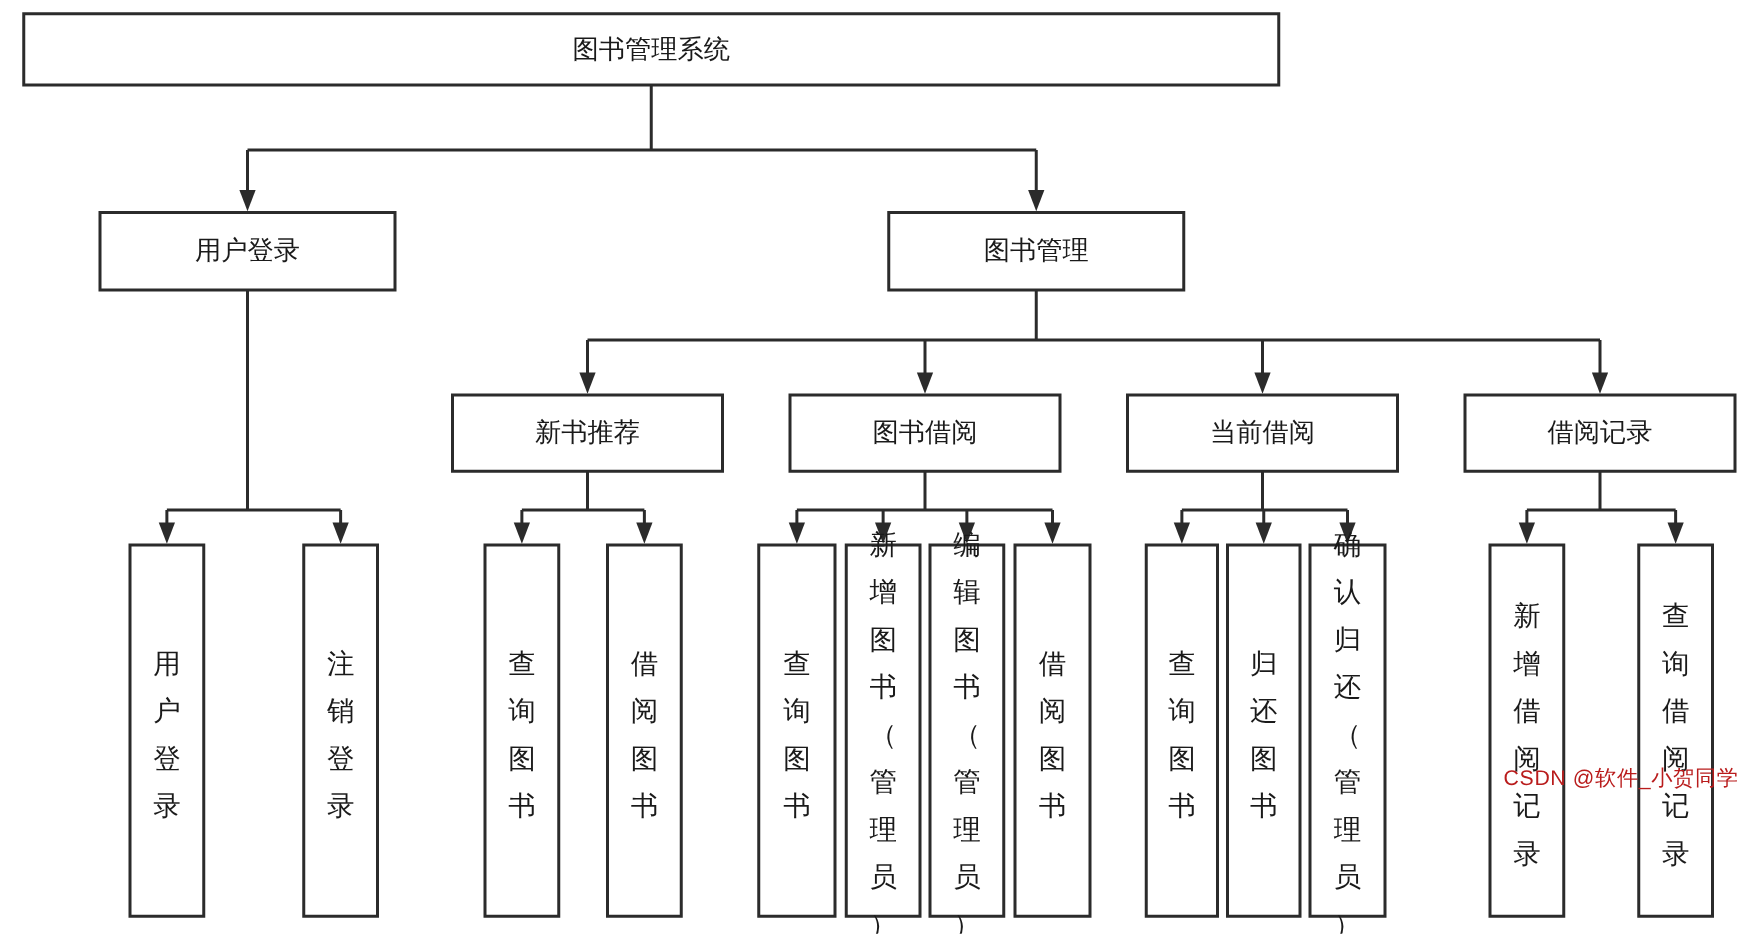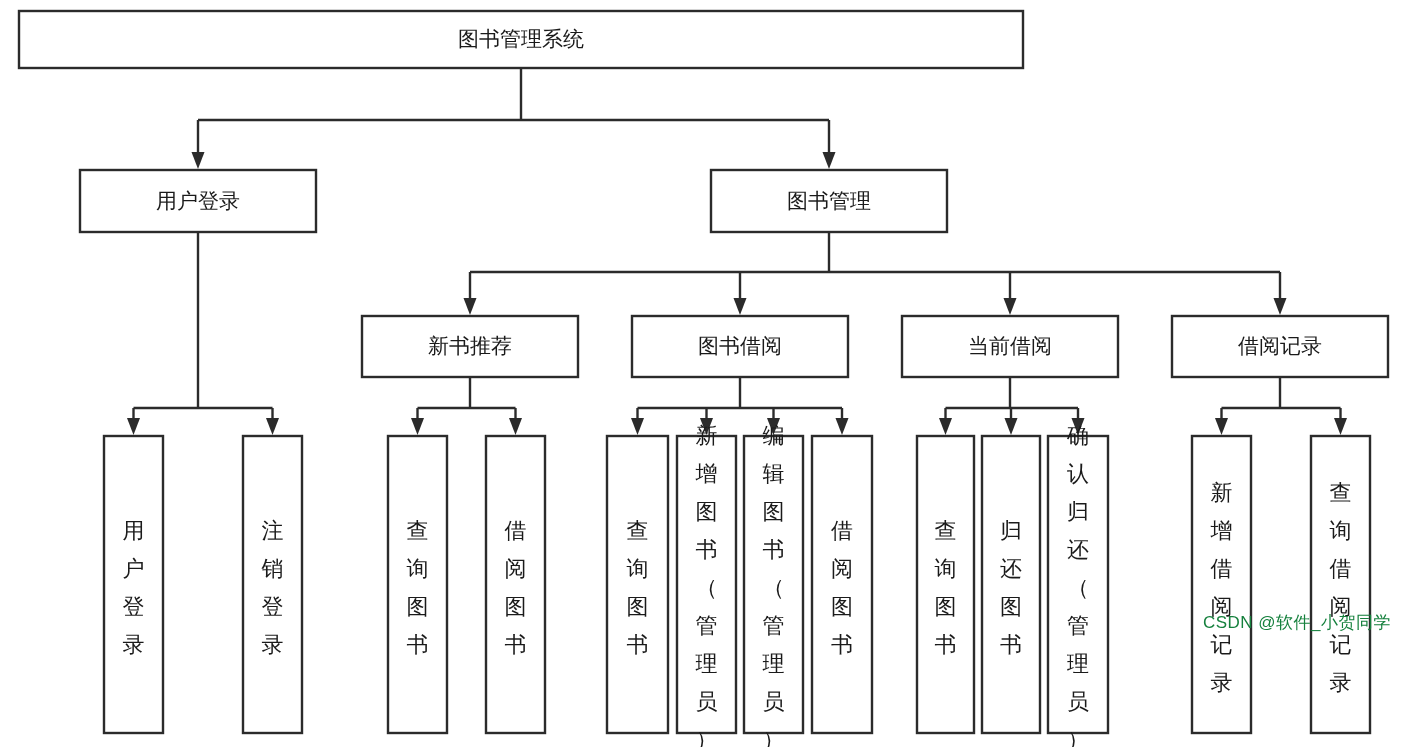--- a/index.html
+++ b/index.html
@@ -54,21 +54,21 @@
     font-size: 22px;
     fill: #1a1a1a;
     text-anchor: middle;
   }
   .watermark {
     position: absolute;
     right: 14px;
     bottom: 6px;
     font-family: "Liberation Sans", "DejaVu Sans", sans-serif;
     font-size: 17px;
-    color: #15803d;
+    color: #b91c1c;
     letter-spacing: 0.5px;
     white-space: nowrap;
     pointer-events: none;
   }
 </style>
 </head>
 <body>
 
 <div id="diagram-root">
 

